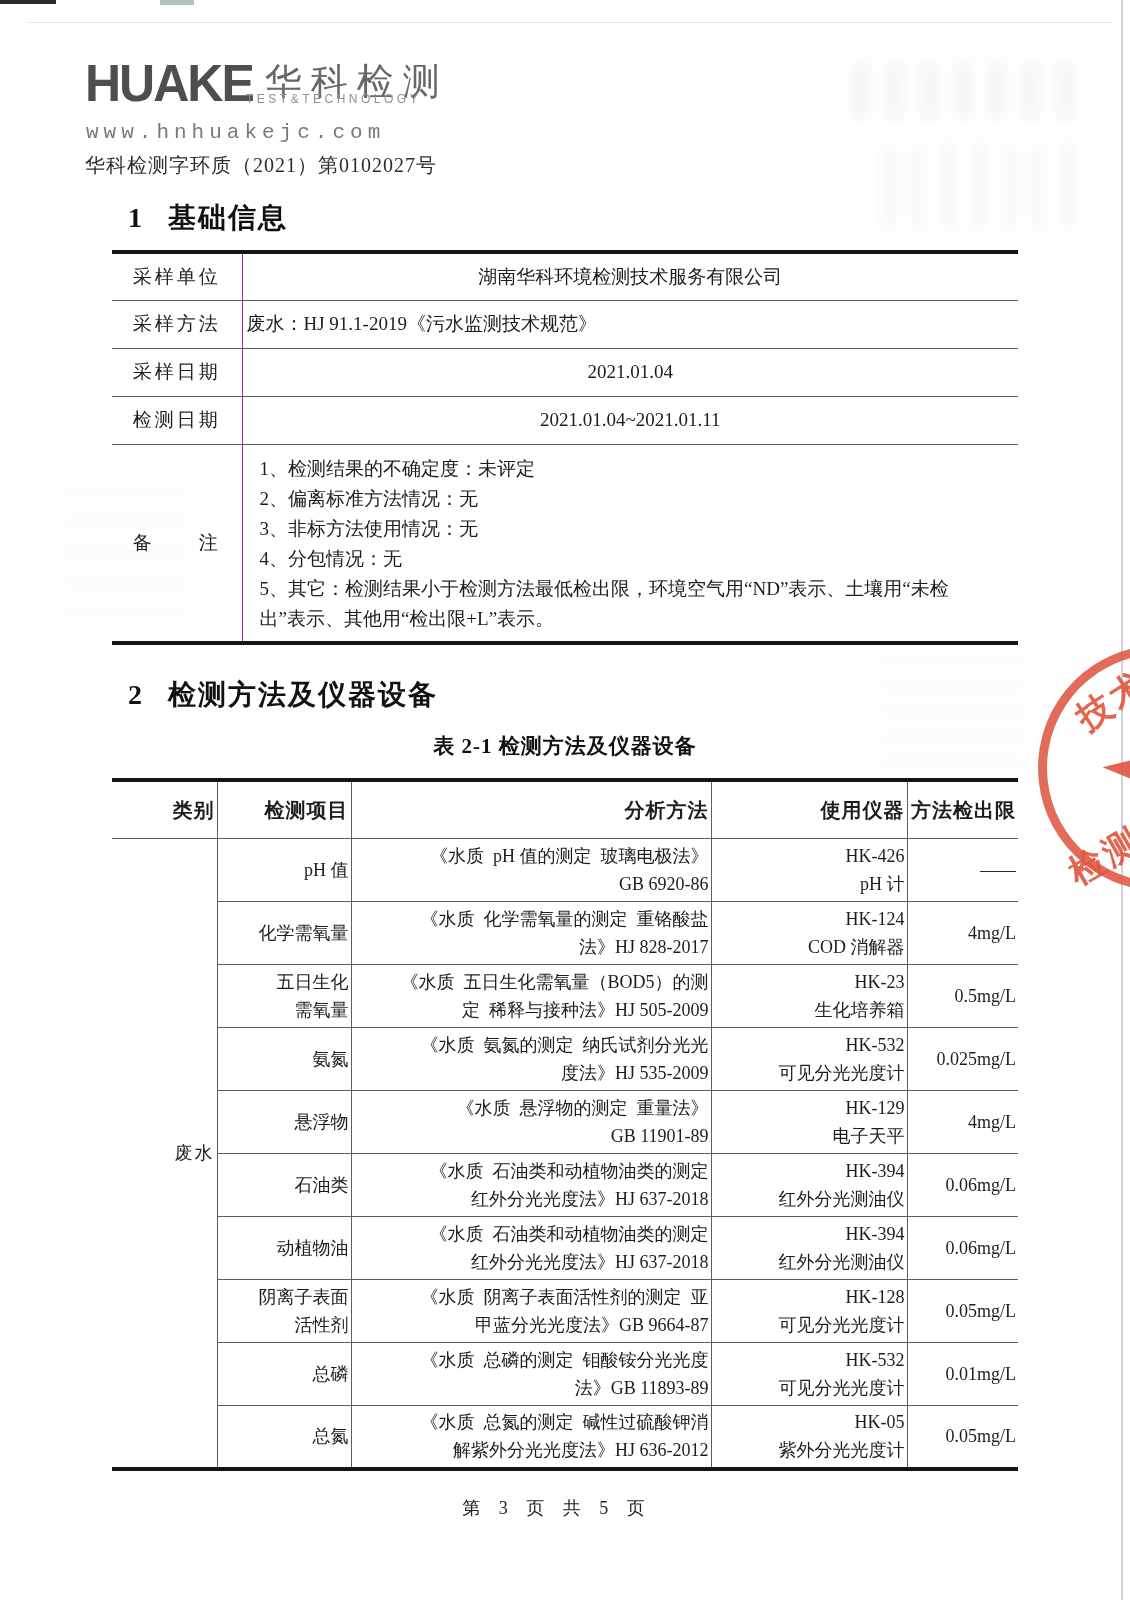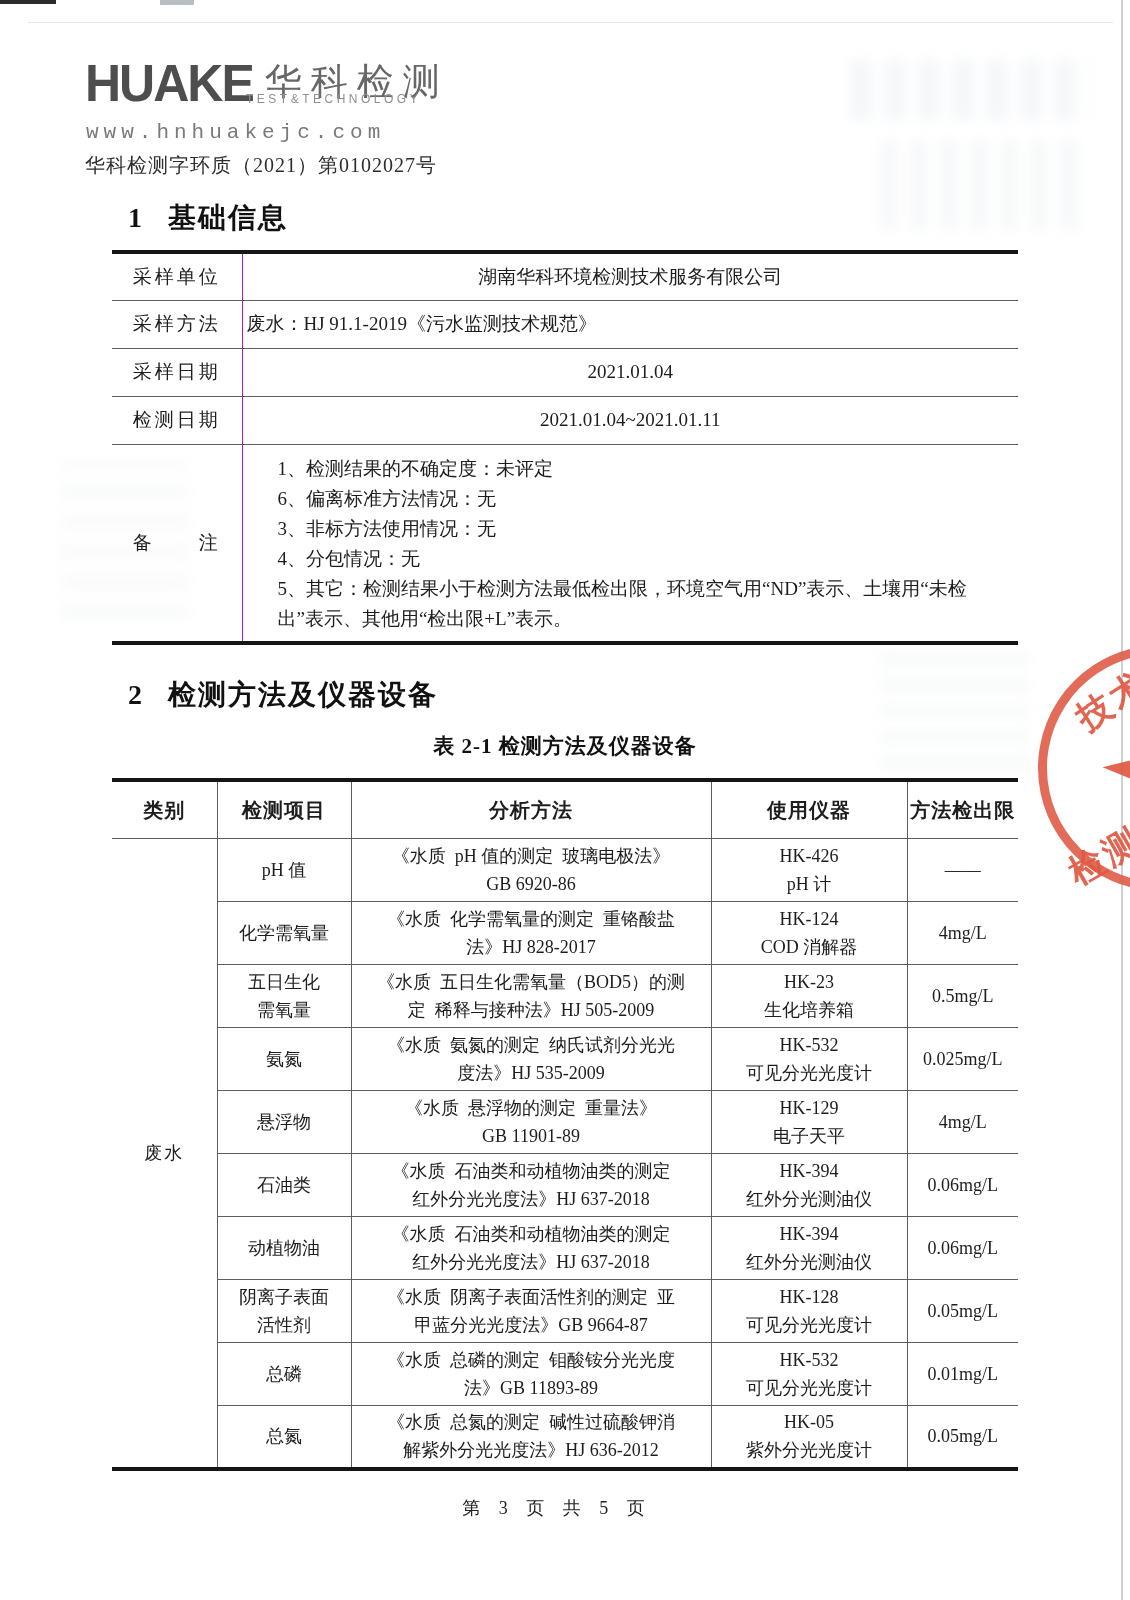--- a/index.html
+++ b/index.html
@@ -58,27 +58,27 @@
   table{border-collapse:collapse;table-layout:fixed;}
   .t1{position:absolute;top:250px;left:112px;width:906px;
       border-top:4px solid #151515;border-bottom:4px solid #151515;}
   .t1 td{font-size:19px;color:#1d1d1d;vertical-align:middle;}
   .t1 tr+tr>td{border-top:1px solid #5e5e5e;}
   .t1 td.lbl{text-align:center;border-right:1px solid #a21caf;letter-spacing:3px;}
   .t1 tr.r{height:48px;}
   .t1 td.val{text-align:center;}
   .t1 td.val-left{text-align:left;padding-left:4px;}
   .remarks{padding:8px 16px 6px 16px;}
-  .remark-line{font-size:19px;line-height:30px;white-space:pre-line;margin-left:18px;}
+  .remark-line{font-size:19px;line-height:30px;white-space:pre-line;}
 
   
   .t2{position:absolute;top:778px;left:112px;width:906px;
       border-top:4px solid #151515;border-bottom:4px solid #151515;}
   .t2 th,.t2 td{
-    border:1px solid #5e5e5e;text-align:center;vertical-align:middle;
+    border:1px solid #5e5e5e;text-align:right;vertical-align:middle;
     color:#1d1d1d;padding:0 2px;
   }
   .t2 tr>*:first-child{border-left:none;}
   .t2 tr>*:last-child{border-right:none;}
   .t2 thead th{border-top:none;height:56px;font-size:20px;font-weight:700;letter-spacing:1px;}
   .t2 tbody tr{height:63px;}
   .t2 tbody tr:last-child>td{border-bottom:none;}
   .t2 td{font-size:18px;}
   .cellpre{white-space:pre-wrap;line-height:28px;}
   .cat-cell{font-size:19px;letter-spacing:2px;}
@@ -151,21 +151,21 @@
   </tr>
   <tr class="r">
     <td class="lbl">检测日期</td>
     <td class="val">2021.01.04~2021.01.11</td>
   </tr>
   <tr>
     <td class="lbl">备　　注</td>
     <td>
       <div class="remarks">
         <div class="remark-line">1、检测结果的不确定度：未评定</div>
-        <div class="remark-line">6、偏离标准方法情况：无</div>
+        <div class="remark-line">2、偏离标准方法情况：无</div>
         <div class="remark-line">3、非标方法使用情况：无</div>
         <div class="remark-line">4、分包情况：无</div>
         <div class="remark-line">5、其它：检测结果小于检测方法最低检出限，环境空气用“ND”表示、土壤用“未检
 出”表示、其他用“检出限+L”表示。</div>
       </div>
     </td>
   </tr>
 </tbody>
   </table>
 

